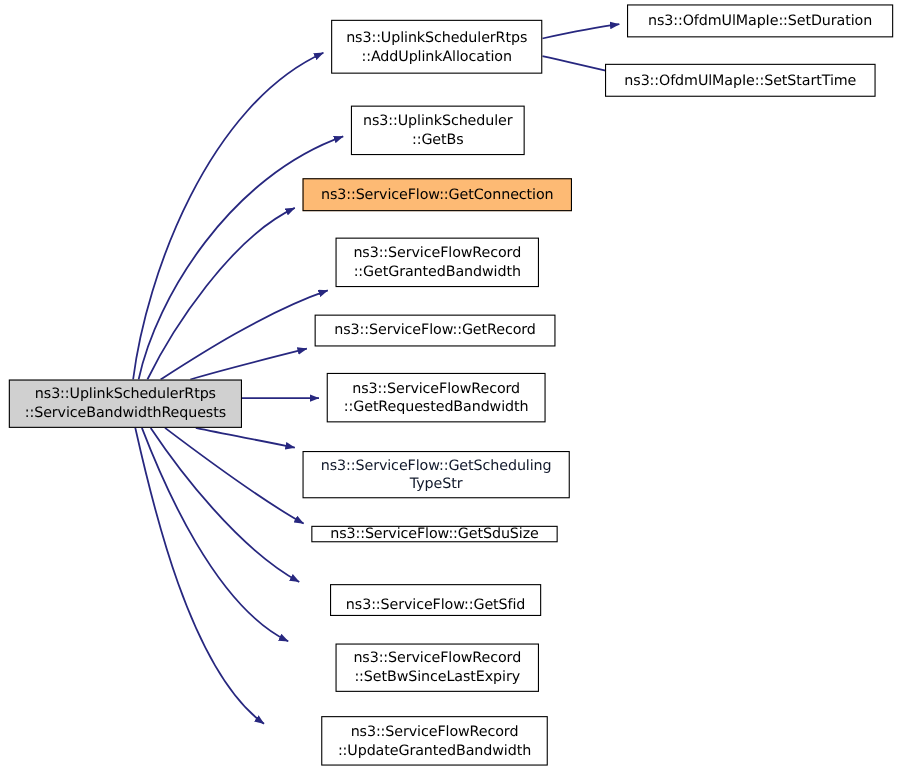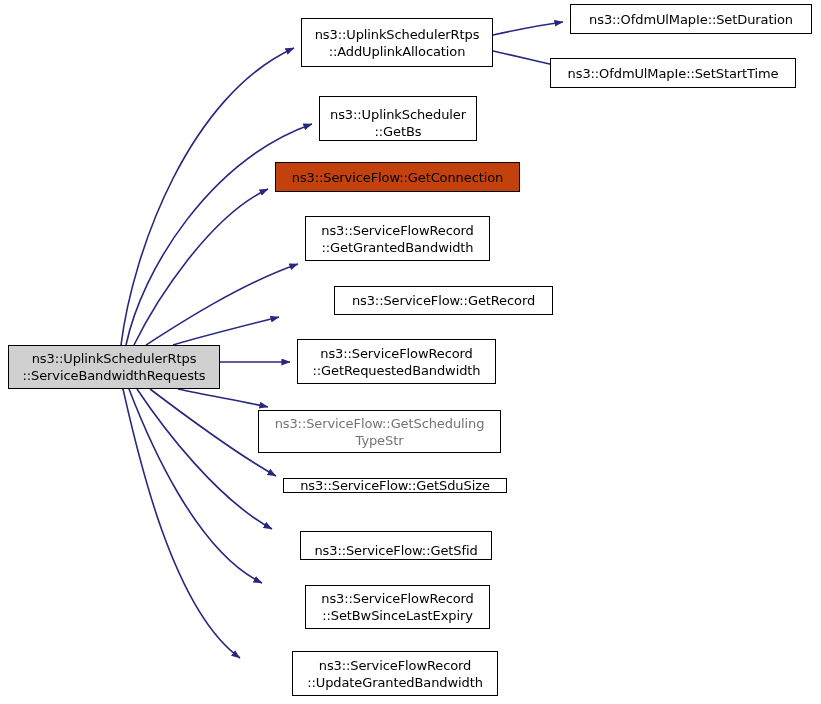--- a/index.html
+++ b/index.html
@@ -76,29 +76,29 @@
         <path d="M 493,35 C 516,30 540,25 563,22" fill="none" stroke="#27277f" stroke-width="1.6" marker-end="url(#arrowhead)"></path>
         <path d="M 493,51 C 516,56 540,62 563,67" fill="none" stroke="#27277f" stroke-width="1.6" marker-end="url(#arrowhead)"></path>
       </g>
   </svg>
 
   <div id="node-layer">
       <div class="node root" style="left: 8px; top: 345px; width: 212px; height: 44px; background: rgb(208, 208, 208); border-color: rgb(0, 0, 0); color: rgb(0, 0, 0);"><span class="node-label">ns3::UplinkSchedulerRtps
 ::ServiceBandwidthRequests</span></div>
       <div class="node" style="left: 301px; top: 18px; width: 192px; height: 49px; background: rgb(255, 255, 255); border-color: rgb(0, 0, 0); color: rgb(0, 0, 0);"><span class="node-label">ns3::UplinkSchedulerRtps
 ::AddUplinkAllocation</span></div>
-      <div class="node" style="left: 319px; top: 96px; width: 158px; height: 45px; background: rgb(255, 255, 255); border-color: rgb(0, 0, 0); color: rgb(0, 0, 0); align-items: flex-end;"><span class="node-label">ns3::UplinkScheduler
+      <div class="node" style="left: 319px; top: 96px; width: 158px; height: 45px; background: rgb(255, 255, 255); border-color: rgb(0, 0, 0); color: rgb(0, 0, 0);"><span class="node-label">ns3::UplinkScheduler
 ::GetBs</span></div>
-      <div class="node" style="left: 275px; top: 162px; width: 245px; height: 30px; background: #c2410c; border-color: rgb(0, 0, 0); color: rgb(0, 0, 0);"><span class="node-label">ns3::ServiceFlow::GetConnection</span></div>
+      <div class="node" style="left: 275px; top: 162px; width: 245px; height: 30px; background: #fdba74; border-color: rgb(0, 0, 0); color: rgb(0, 0, 0);"><span class="node-label">ns3::ServiceFlow::GetConnection</span></div>
       <div class="node" style="left: 305px; top: 216px; width: 185px; height: 45px; background: rgb(255, 255, 255); border-color: rgb(0, 0, 0); color: rgb(0, 0, 0);"><span class="node-label">ns3::ServiceFlowRecord
 ::GetGrantedBandwidth</span></div>
-      <div class="node" style="left: 286px; top: 286px; width: 219px; height: 29px; background: rgb(255, 255, 255); border-color: rgb(0, 0, 0); color: rgb(0, 0, 0); margin-left: 48px;"><span class="node-label">ns3::ServiceFlow::GetRecord</span></div>
+      <div class="node" style="left: 286px; top: 286px; width: 219px; height: 29px; background: rgb(255, 255, 255); border-color: rgb(0, 0, 0); color: rgb(0, 0, 0);"><span class="node-label">ns3::ServiceFlow::GetRecord</span></div>
       <div class="node" style="left: 297px; top: 339px; width: 199px; height: 45px; background: rgb(255, 255, 255); border-color: rgb(0, 0, 0); color: rgb(0, 0, 0);"><span class="node-label">ns3::ServiceFlowRecord
 ::GetRequestedBandwidth</span></div>
-      <div class="node" style="left: 258px; top: 410px; width: 243px; height: 43px; background: rgb(255, 255, 255); border-color: rgb(0, 0, 0); color: #737373;"><span class="node-label">ns3::ServiceFlow::GetScheduling
+      <div class="node" style="left: 275px; top: 410px; width: 243px; height: 43px; background: rgb(255, 255, 255); border-color: rgb(0, 0, 0); color: #0f172a;"><span class="node-label">ns3::ServiceFlow::GetScheduling
 TypeStr</span></div>
       <div class="node" style="left: 283px; top: 478px; width: 224px; height: 15px; background: rgb(255, 255, 255); border-color: rgb(0, 0, 0); color: rgb(0, 0, 0);"><span class="node-label">ns3::ServiceFlow::GetSduSize</span></div>
       <div class="node" style="left: 300px; top: 531px; width: 192px; height: 29px; background: rgb(255, 255, 255); border-color: rgb(0, 0, 0); color: rgb(0, 0, 0); align-items: flex-end;"><span class="node-label">ns3::ServiceFlow::GetSfid</span></div>
       <div class="node" style="left: 305px; top: 585px; width: 185px; height: 44px; background: rgb(255, 255, 255); border-color: rgb(0, 0, 0); color: rgb(0, 0, 0);"><span class="node-label">ns3::ServiceFlowRecord
 ::SetBwSinceLastExpiry</span></div>
       <div class="node" style="left: 292px; top: 651px; width: 206px; height: 45px; background: rgb(255, 255, 255); border-color: rgb(0, 0, 0); color: rgb(0, 0, 0);"><span class="node-label">ns3::ServiceFlowRecord
 ::UpdateGrantedBandwidth</span></div>
       <div class="node" style="left: 570px; top: 4px; width: 242px; height: 30px; background: rgb(255, 255, 255); border-color: rgb(0, 0, 0); color: rgb(0, 0, 0);"><span class="node-label">ns3::OfdmUlMapIe::SetDuration</span></div>
       <div class="node" style="left: 550px; top: 58px; width: 246px; height: 30px; background: rgb(255, 255, 255); border-color: rgb(0, 0, 0); color: rgb(0, 0, 0);"><span class="node-label">ns3::OfdmUlMapIe::SetStartTime</span></div>
     </div>

